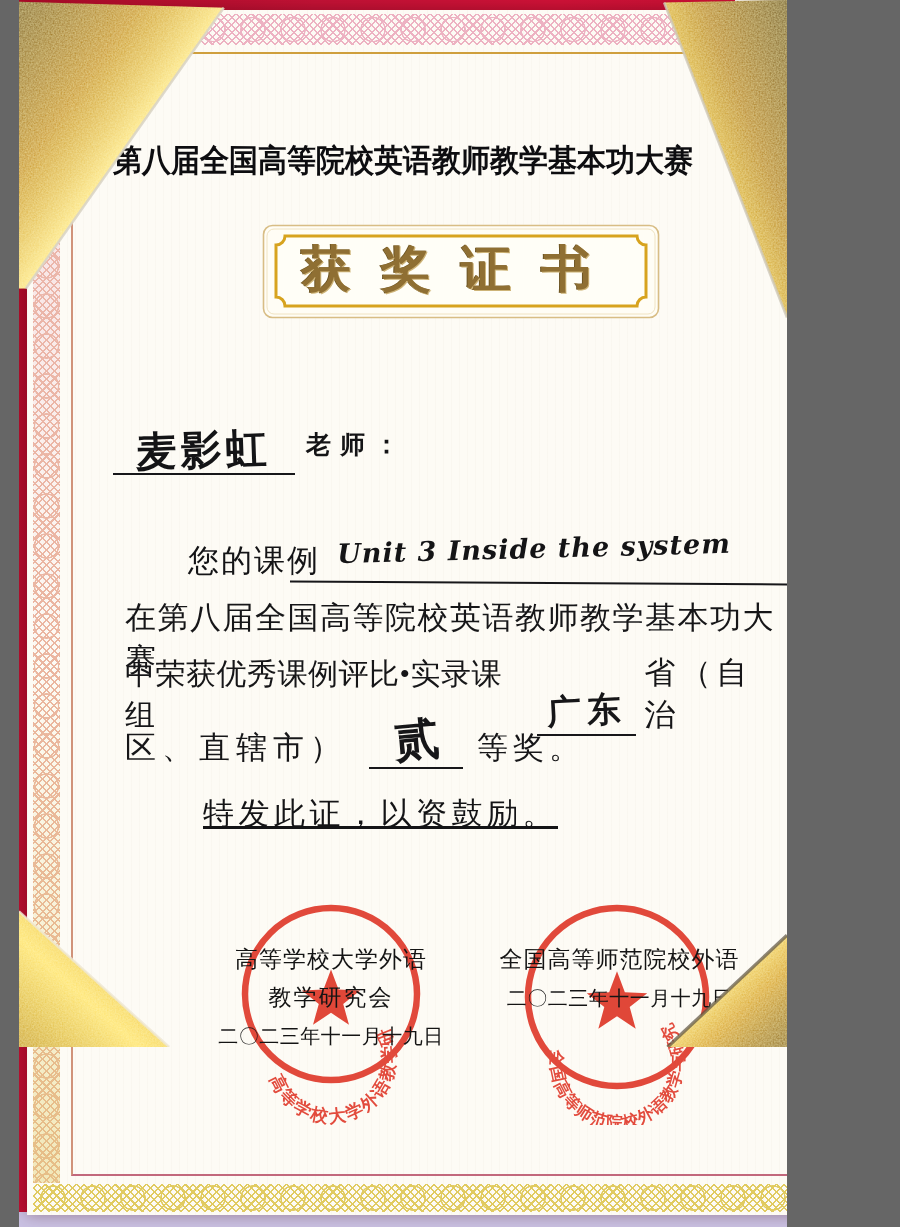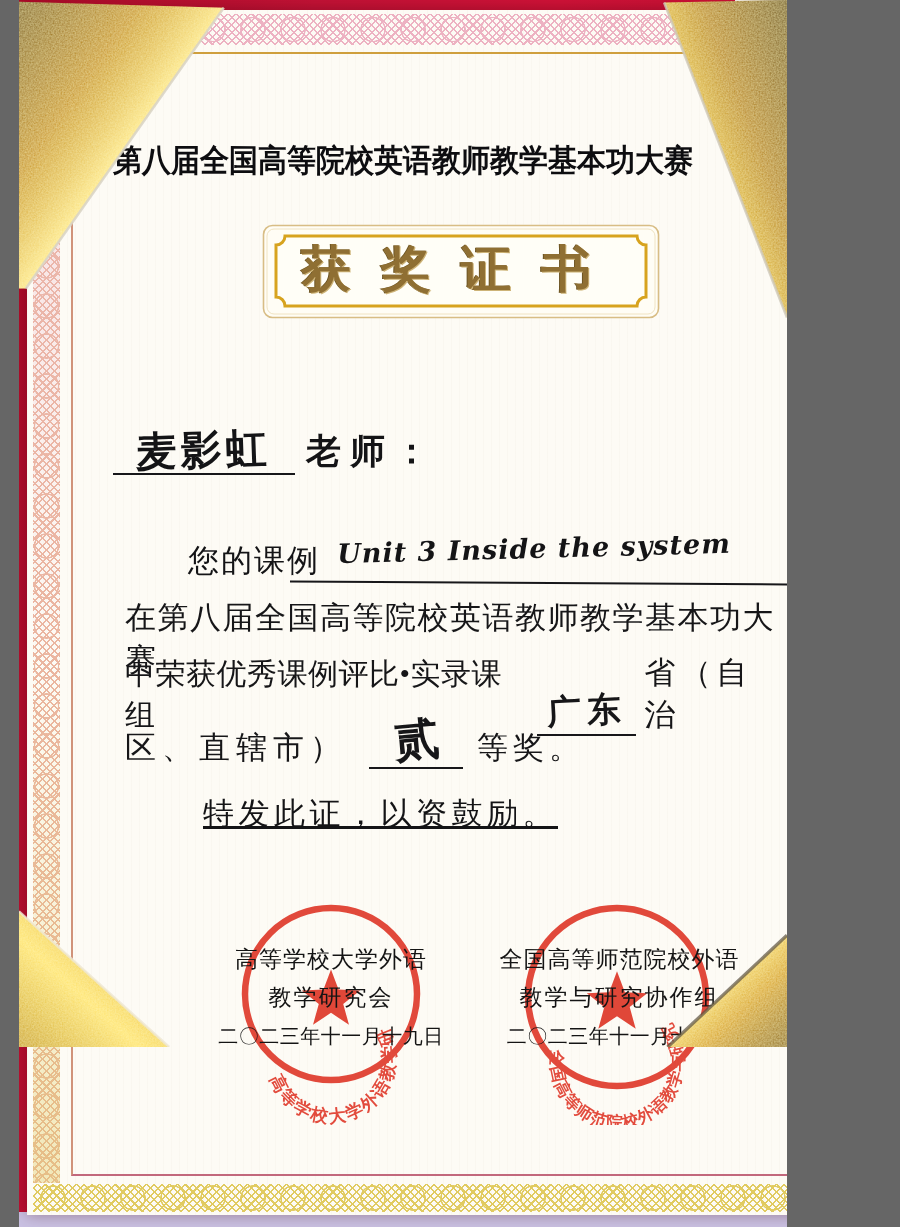--- a/index.html
+++ b/index.html
@@ -52,21 +52,21 @@
   .banner{position:absolute;left:243px;top:224px;width:398px;height:95px;}
   .banner svg{position:absolute;inset:0;}
   .banner-text{position:absolute;inset:0;display:flex;align-items:center;justify-content:center;
      letter-spacing:30px;font-size:50px;font-weight:bold;color:#8f6f33;
      text-shadow:1px 1px 0 #cdb377, -1px 0 0 #6d5524;transform:translateY(-2px);}
 
   .hand{font-weight:bold;}
   .name-text{position:absolute;left:100px;top:423px;width:168px;text-align:center;
      font-size:41px;transform:rotate(-2deg);letter-spacing:4px;}
   .name-line{position:absolute;left:94px;top:473px;width:182px;border-top:2.5px solid #17171a;}
-  .teacher-label{position:absolute;left:287px;top:428px;font-size:35px;font-weight:bold;letter-spacing:9px;}
+  .teacher-label{position:absolute;left:287px;top:428px;font-size:25px;font-weight:bold;letter-spacing:9px;}
 
   .course-label{position:absolute;left:169px;top:540px;font-size:31px;letter-spacing:2px;}
   .course-line{position:absolute;left:271px;top:582px;width:521px;border-top:2px solid #17171a;transform:rotate(0.35deg);}
   .course-value{position:absolute;left:305px;top:533px;width:420px;text-align:center;
      font-family:"DejaVu Serif",serif;font-style:italic;font-weight:bold;font-size:27px;
      transform:rotate(-1.5deg);letter-spacing:1px;}
 
   .bodyline{position:absolute;left:106px;font-size:31px;color:#161618;}
   .b1{top:597px;letter-spacing:1.5px;}
   .b2{top:652px;display:flex;align-items:flex-end;}
@@ -172,21 +172,20 @@
     </g>
   </svg>
 
   <div class="org org-left">
     <div class="l1">高等学校大学外语</div>
     <div class="l2">教学研究会</div>
     <div class="dt">二〇二三年十一月十九日</div>
   </div>
   <div class="org org-right">
     <div class="l1">全国高等师范院校外语</div>
-    <div class="l2">教学与研究协作组</div>
     <div class="dt">二〇二三年十一月十九日</div>
   </div>
 
   <svg class="corners" viewBox="0 0 900 1227">
     <defs>
       <linearGradient id="goldTL" x1="0" y1="0" x2="1" y2="1">
         <stop offset="0" stop-color="#7a5c0a"></stop>
           <stop offset="0.3" stop-color="#c9961c"></stop>
         <stop offset="0.52" stop-color="#ffe98c"></stop>
           <stop offset="0.7" stop-color="#d9a520"></stop>

